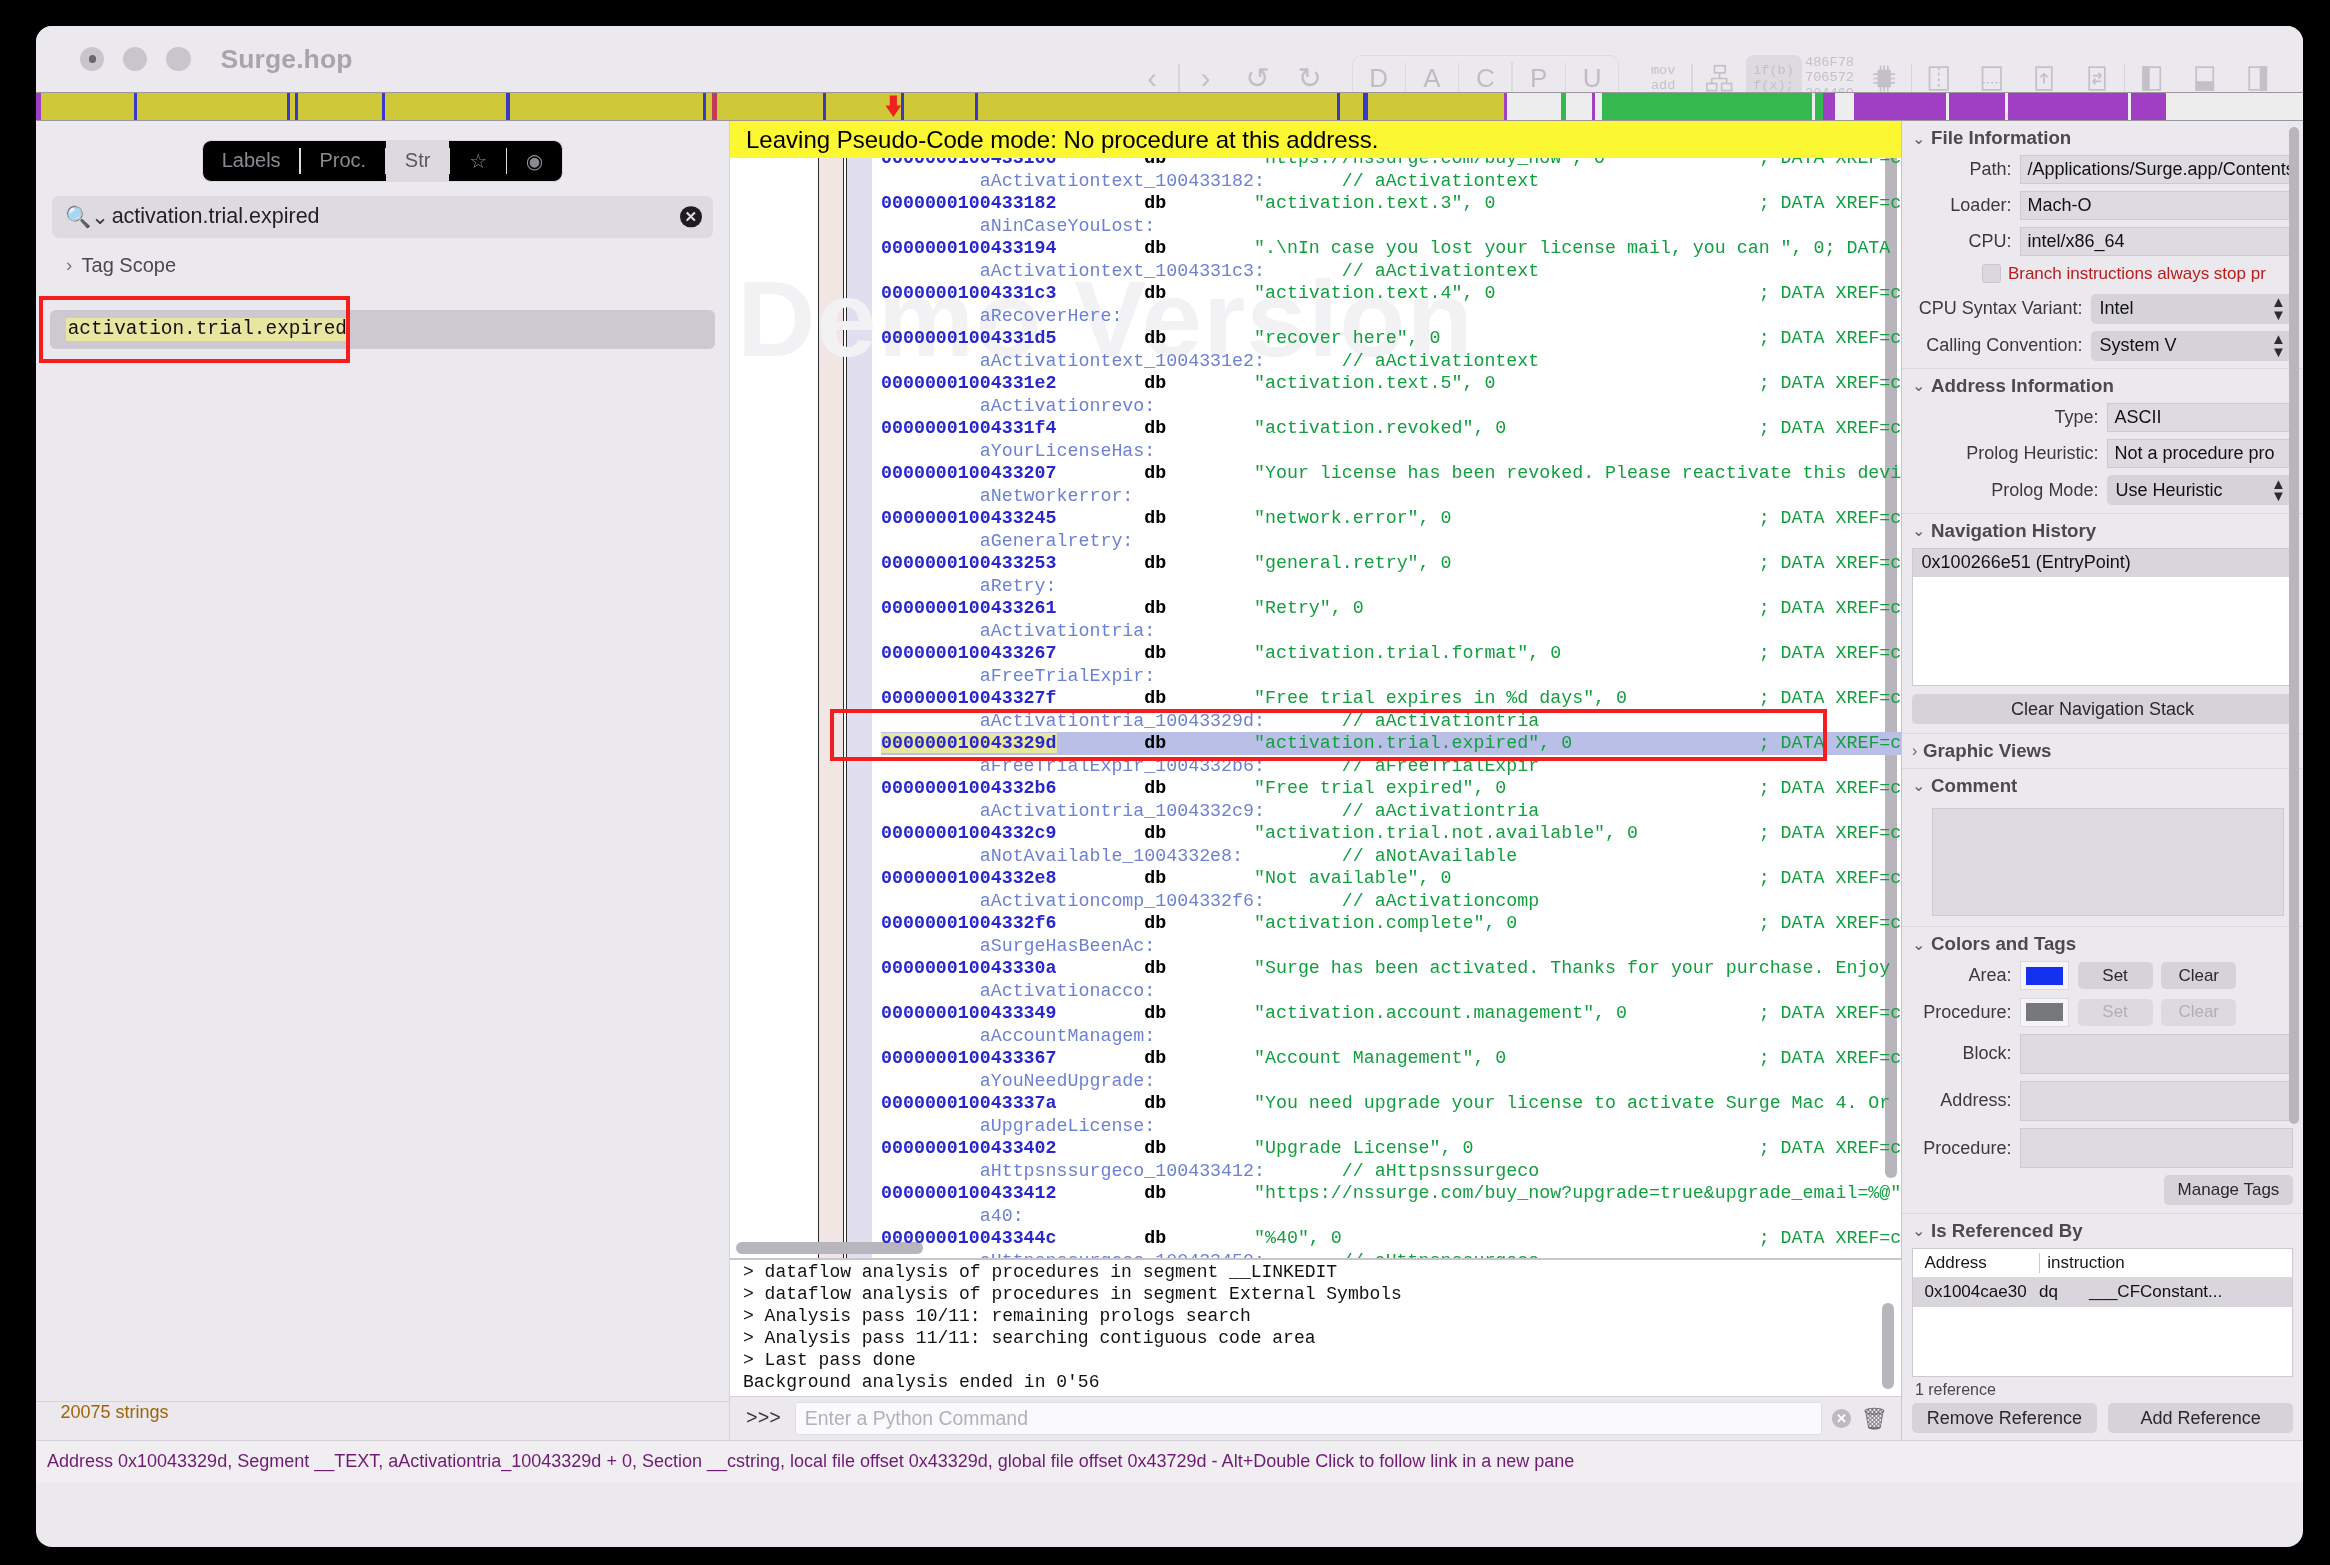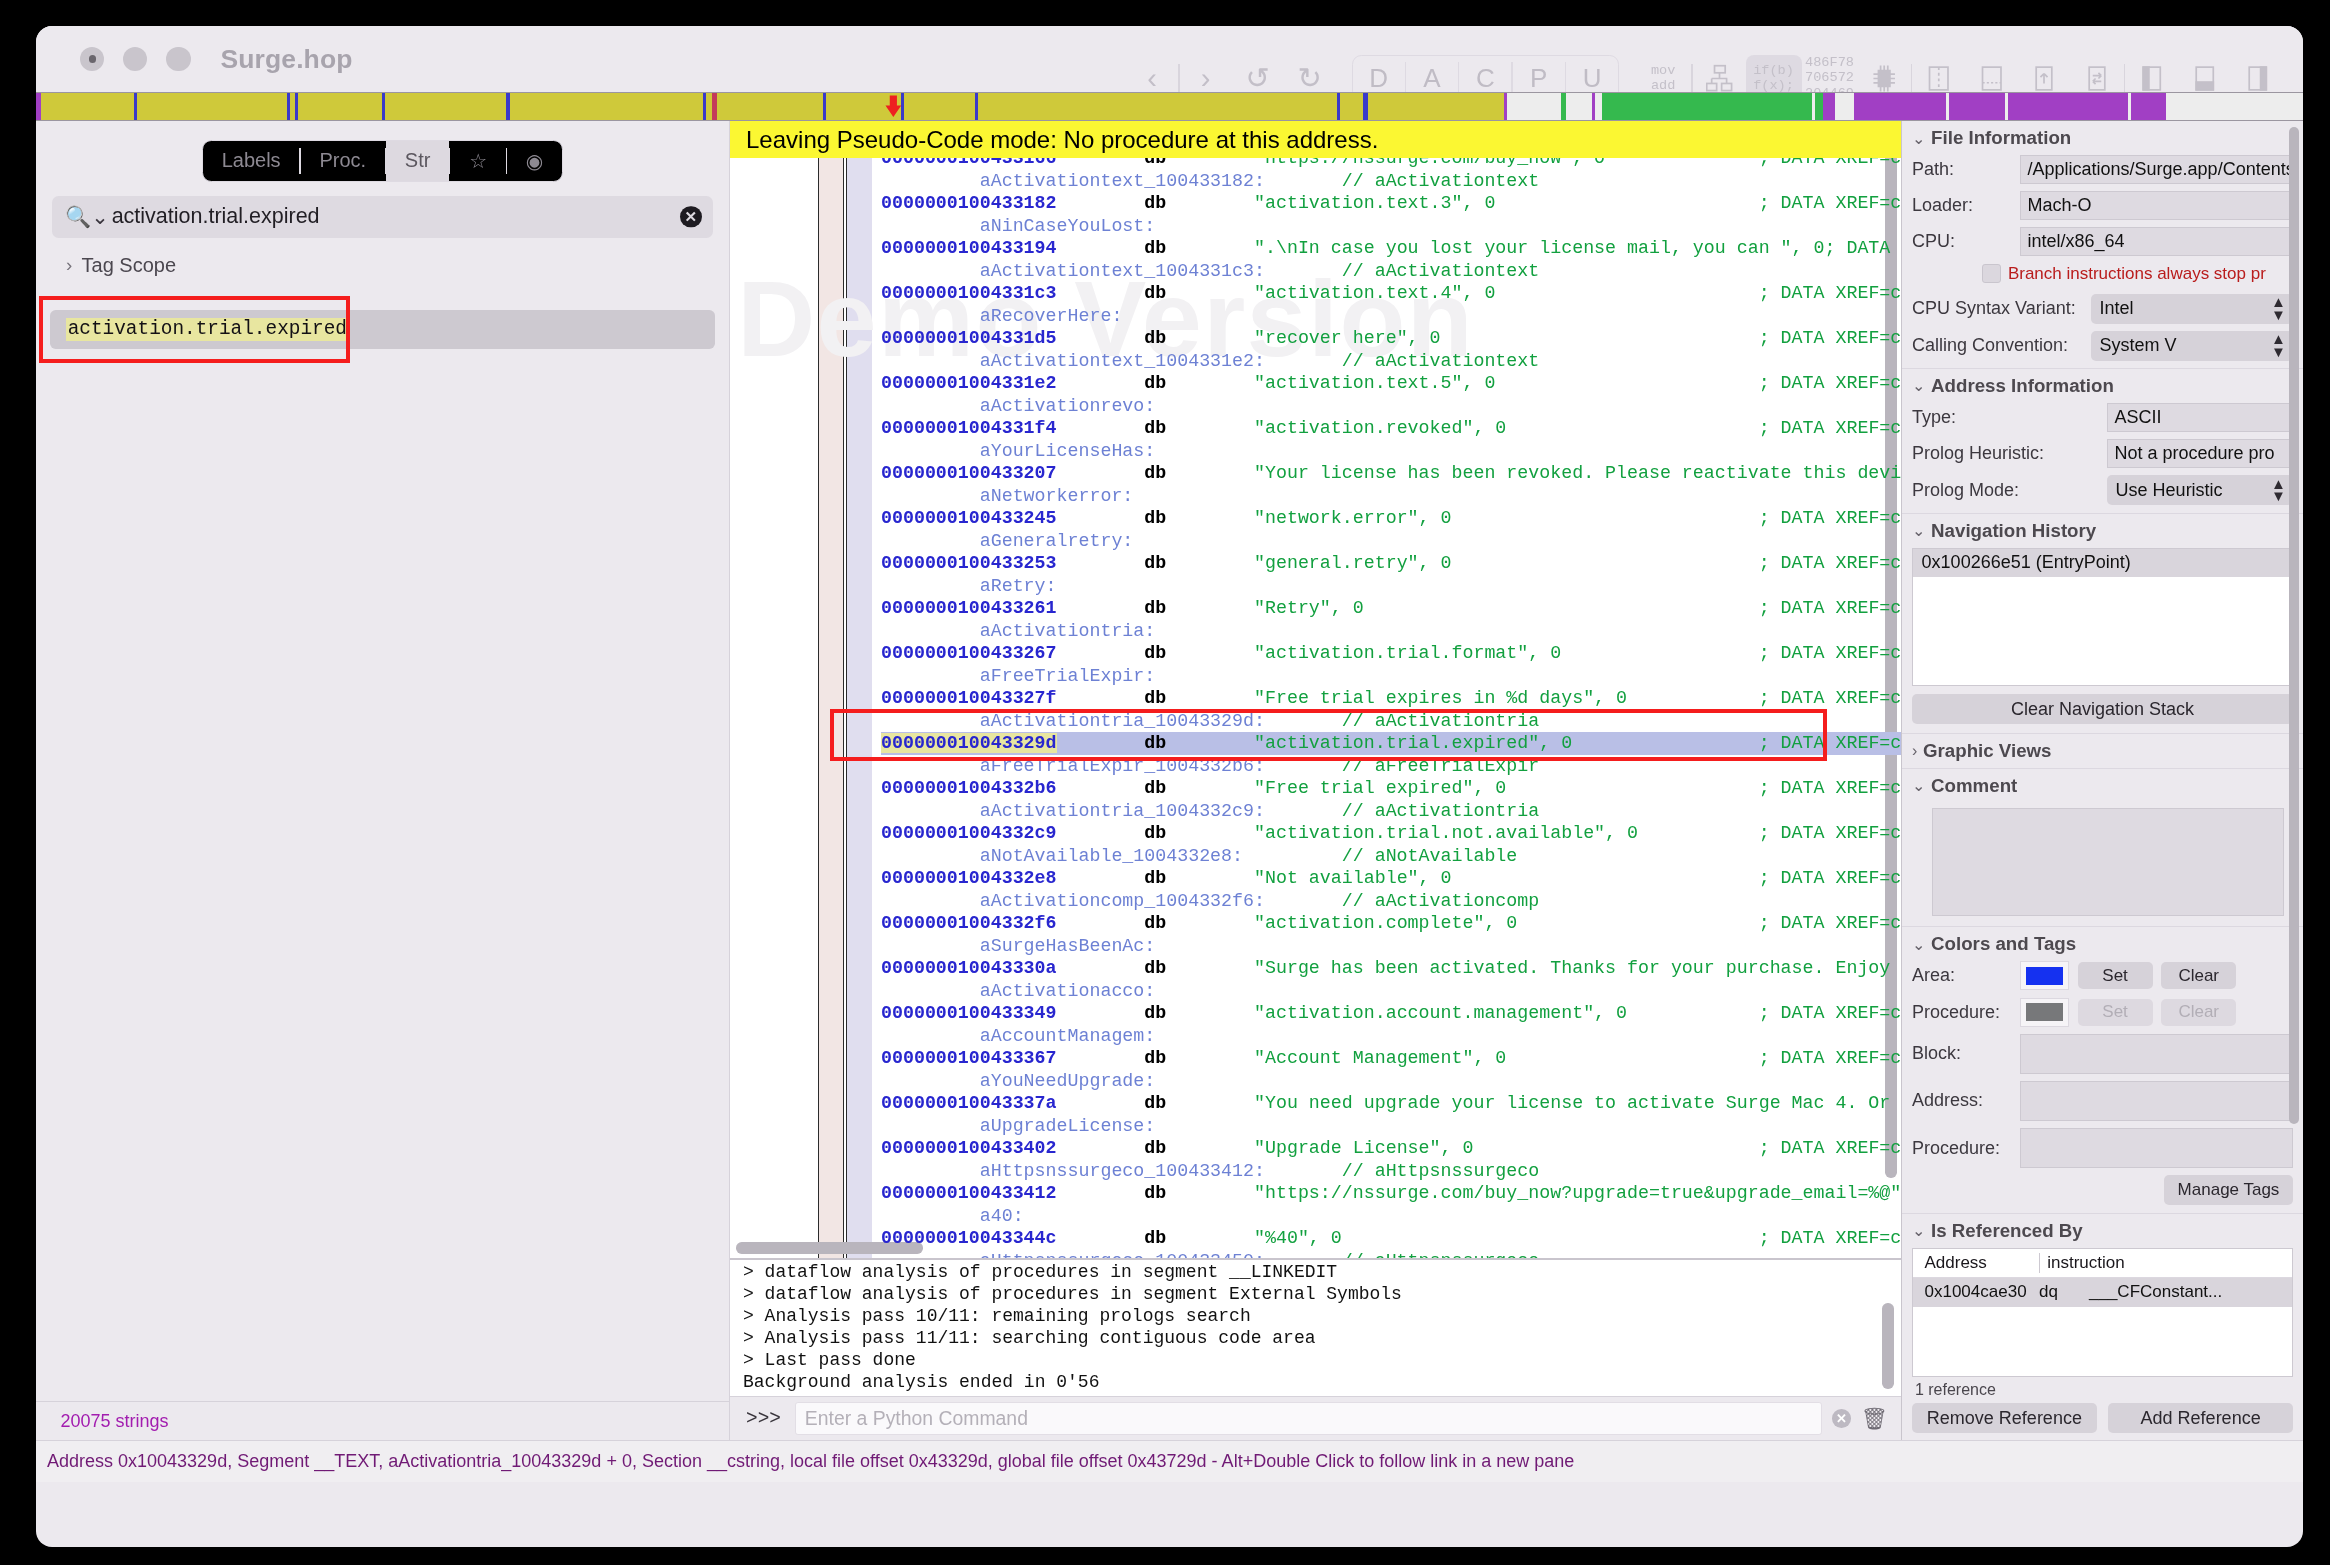--- a/index.html
+++ b/index.html
@@ -160,23 +160,23 @@
     position: absolute;
     border: 4.3px solid #f51d1d;
     left: -11.5px; top: -14.3px;
     width: 311px; height: 67px;
     pointer-events: none;
   }
   .leftfooter {
     position: absolute; bottom: 0; left: 0; right: 0;
     height: 39px;
     border-top: 1.4px solid #d6d2da;
-    display: flex; align-items: center;
+    display: flex; align-items: flex-start;
     padding-left: 24.4px;
-    font-size: 18px; color: #a21caf;
+    font-size: 18px; color: #a16207;
   }
 
   
   .center {
     flex: 1;
     display: flex; flex-direction: column;
     background: #fff;
     position: relative;
     min-width: 0;
   }
@@ -317,21 +317,21 @@
     height: 34px;
     font-size: 18.7px; font-weight: 700; color: #4d494f;
   }
   .secthead .ch { font-size: 16px; color: #68646c; font-weight: 400; }
   .row {
     display: flex; align-items: center;
     margin-bottom: 7.2px;
   }
   .rlabel {
     font-size: 18px; color: #3c383f;
-    text-align: left;
+    text-align: right;
     padding-right: 8.6px;
   }
   .rfield {
     flex: 1; height: 29px;
     background: #dedae1;
     border: 1.1px solid #cdc9d1;
     display: flex; align-items: center;
     padding-left: 6.5px;
     font-size: 18px; color: #111;
     overflow: hidden; white-space: nowrap;

